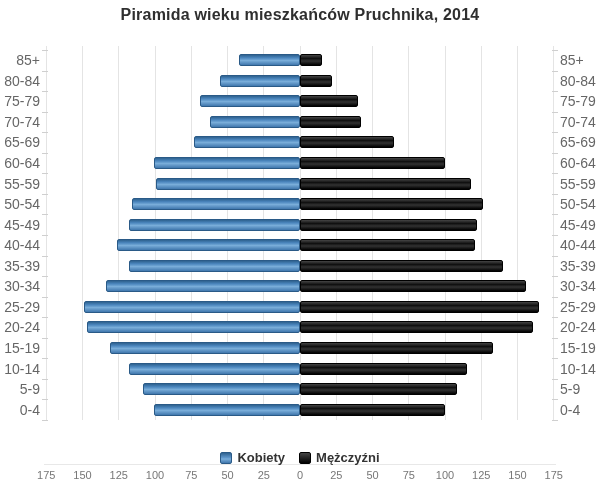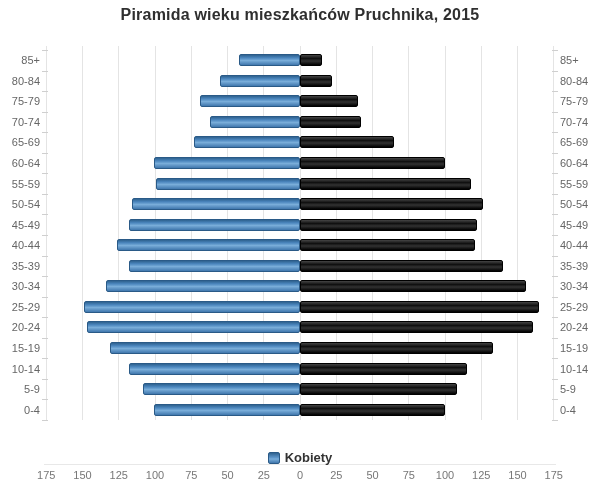--- a/index.html
+++ b/index.html
@@ -22,21 +22,21 @@
   .bar{position:absolute;height:12px;border-radius:2px;box-sizing:border-box;}
   .bar.female{
     background:linear-gradient(180deg,#2f628f 0%,#4a85bd 28%,#79add9 55%,#4077ad 100%);
     border:1px solid #2a5a87;
   }
   .bar.male{
     background:linear-gradient(180deg,#454545 0%,#101010 35%,#323232 60%,#000000 100%);
     border:1px solid #000;
   }
   .age-label{
-    position:absolute;font-size:11px;color:#666;line-height:14px;white-space:nowrap;
+    position:absolute;font-size:14px;color:#666;line-height:14px;white-space:nowrap;
   }
   .age-label.left{left:0;width:40px;text-align:right;}
   .age-label.right{left:560px;width:40px;text-align:left;}
   .x-tick-label{
     position:absolute;top:425px;width:40px;margin-left:-20px;text-align:center;
     font-size:11px;color:#777;
   }
   #legend{
     position:absolute;top:450px;left:0;width:600px;display:flex;
     justify-content:center;align-items:center;gap:14px;
@@ -44,21 +44,21 @@
   .legend-item{display:flex;align-items:center;gap:5px;cursor:pointer;}
   .legend-swatch{width:12px;height:12px;border-radius:2px;display:inline-block;}
   .legend-swatch.female{background:linear-gradient(180deg,#2f628f,#5d94c8 45%,#79add9 60%,#4077ad);border:1px solid #2a5a87;box-sizing:border-box;}
   .legend-swatch.male{background:linear-gradient(180deg,#454545,#000);border:1px solid #000;box-sizing:border-box;}
   .legend-label{font-size:13px;font-weight:bold;color:#333;}
 </style>
 </head>
 <body>
 
 <div id="app">
-  <div class="title">Piramida wieku mieszkańców Pruchnika, 2015</div>
+  <div class="title">Piramida wieku mieszkańców Pruchnika, 2014</div>
 
   <div id="plot">
       <div class="gridline" style="left: 45.75px;"></div>
       <div class="x-tick-label" style="left: 46.25px;">175</div>
       <div class="gridline" style="left: 82px;"></div>
       <div class="x-tick-label" style="left: 82.5px;">150</div>
       <div class="gridline" style="left: 118.25px;"></div>
       <div class="x-tick-label" style="left: 118.75px;">125</div>
       <div class="gridline" style="left: 154.5px;"></div>
       <div class="x-tick-label" style="left: 155px;">100</div>
@@ -195,14 +195,18 @@
       <div class="bar male" title="0-4 Mężczyźni: 100" style="top: 359.625px; width: 145px; left: 300px;"></div>
       <div class="age-label left" style="top: 358.625px;">0-4</div>
       <div class="age-label right" style="top: 358.625px;">0-4</div>
     </div>
 
   <div id="legend">
     <div class="legend-item">
       <span class="legend-swatch female"></span>
       <span class="legend-label">Kobiety</span>
     </div>
+    <div class="legend-item">
+      <span class="legend-swatch male"></span>
+      <span class="legend-label">Mężczyźni</span>
+    </div>
   </div>
 </div>
 
 </body></html>

